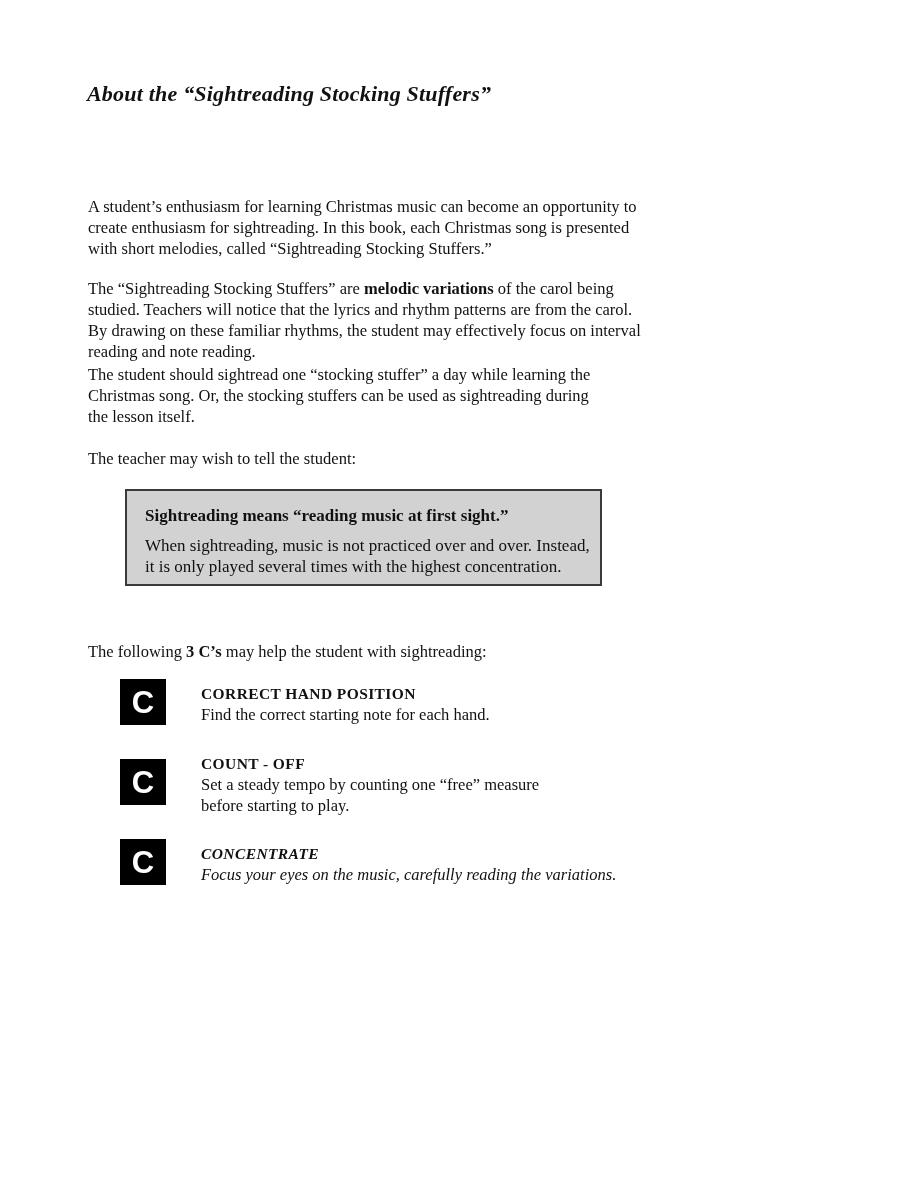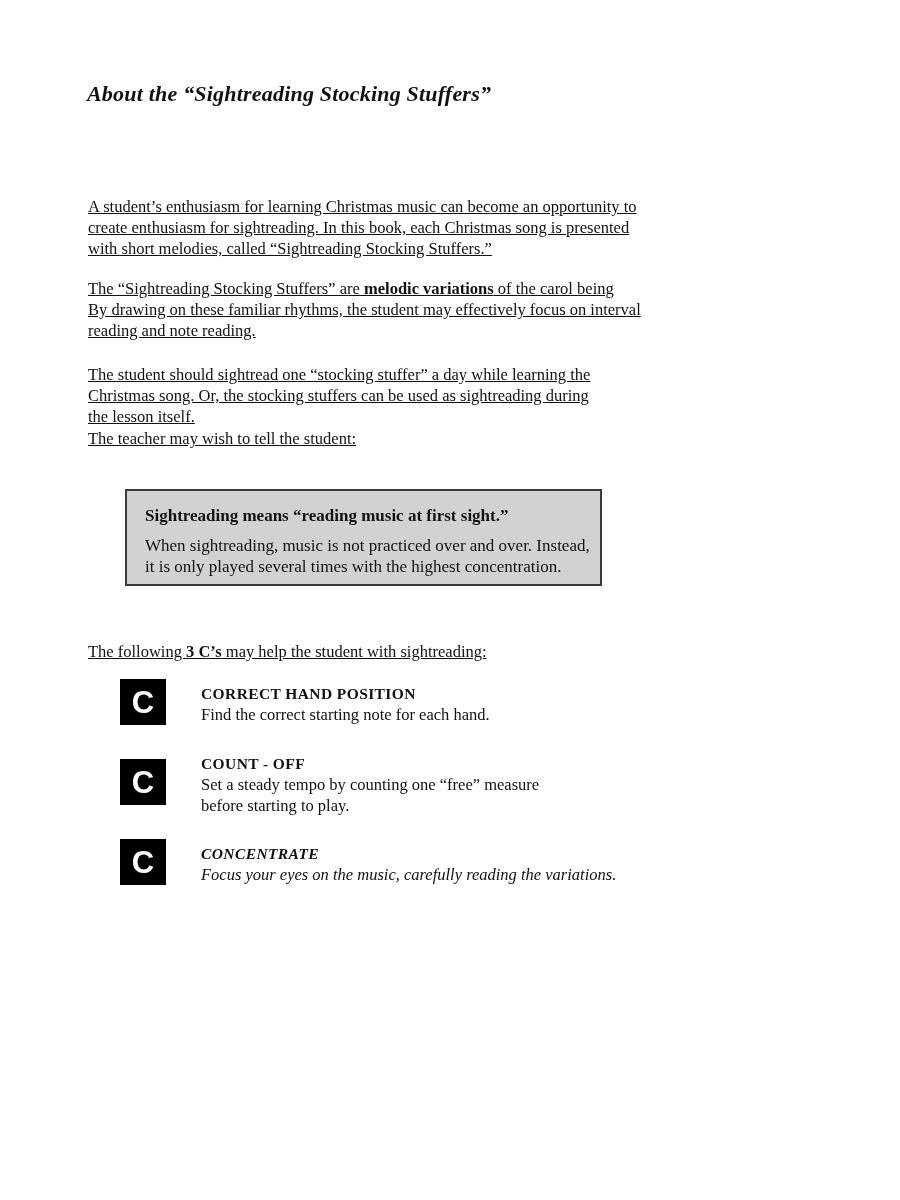--- a/index.html
+++ b/index.html
@@ -26,21 +26,21 @@
     font-style: italic;
     letter-spacing: 0.2px;
     white-space: nowrap;
   }
 
   .body-block {
     left: 88px;
     font-size: 16.5px;
     line-height: 21px;
   }
-  .body-block .tline { white-space: nowrap; height: 21px; text-decoration: underline; }
+  .body-block .tline { white-space: nowrap; height: 21px; }
   .tline .seg-bold { font-weight: bold; }
 
   .callout-box {
     top: 489px;
     left: 125px;
     width: 477px;
     height: 97px;
     box-sizing: border-box;
     background: #d2d2d2;
     border: 2px solid #3a3a3a;
@@ -102,31 +102,32 @@
   <div class="abs doc-title">About the “Sightreading Stocking Stuffers”</div>
 
   <div class="abs body-block" style="top:196px;">
       <div class="tline"><span>A student’s enthusiasm for learning Christmas music can become an opportunity to</span></div>
       <div class="tline"><span>create enthusiasm for sightreading. In this book, each Christmas song is presented</span></div>
       <div class="tline"><span>with short melodies, called “Sightreading Stocking Stuffers.”</span></div>
     </div>
 
   <div class="abs body-block" style="top:278px;">
       <div class="tline"><span>The “Sightreading Stocking Stuffers” are </span><span class="seg-bold">melodic variations</span><span> of the carol being</span></div>
+      <div class="tline"><span>studied. Teachers will notice that the lyrics and rhythm patterns are from the carol.</span></div>
       <div class="tline"><span>By drawing on these familiar rhythms, the student may effectively focus on interval</span></div>
       <div class="tline"><span>reading and note reading.</span></div>
     </div>
 
   <div class="abs body-block" style="top:364px;">
       <div class="tline"><span>The student should sightread one “stocking stuffer” a day while learning the</span></div>
       <div class="tline"><span>Christmas song. Or, the stocking stuffers can be used as sightreading during</span></div>
       <div class="tline"><span>the lesson itself.</span></div>
     </div>
 
-  <div class="abs body-block" style="top:428px;">
+  <div class="abs body-block" style="top:448px;">
     <div class="tline">The teacher may wish to tell the student:</div>
   </div>
 
   <div class="abs callout-box" style="background: rgb(210, 210, 210); border-color: rgb(58, 58, 58);">
     <div class="callout-heading">Sightreading means “reading music at first sight.”</div>
     <div>
         <div class="tline"><span>When sightreading, music is not practiced over and over. Instead,</span></div>
         <div class="tline"><span>it is only played several times with the highest concentration.</span></div>
       </div>
   </div>

